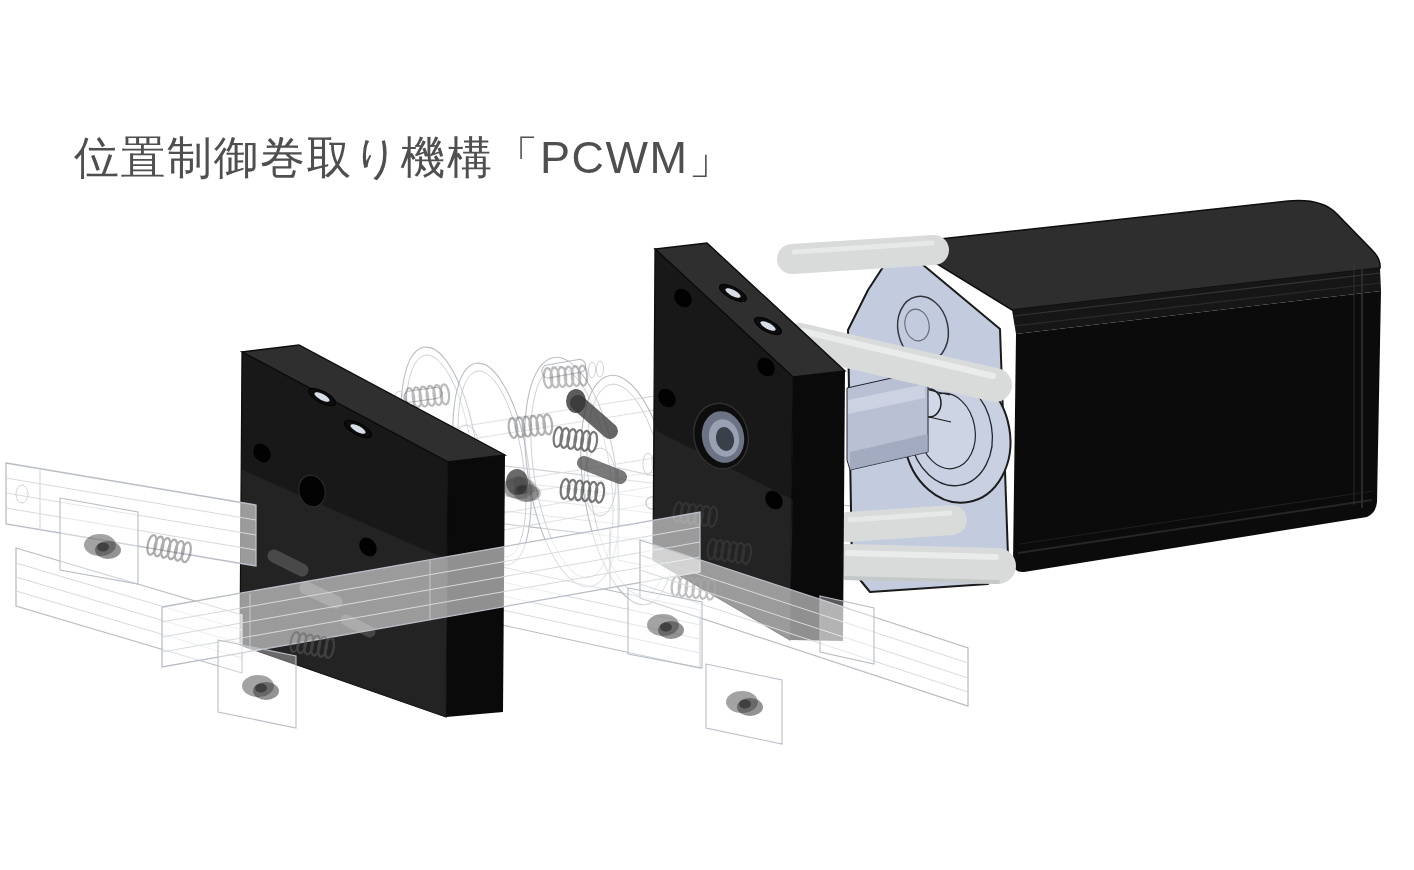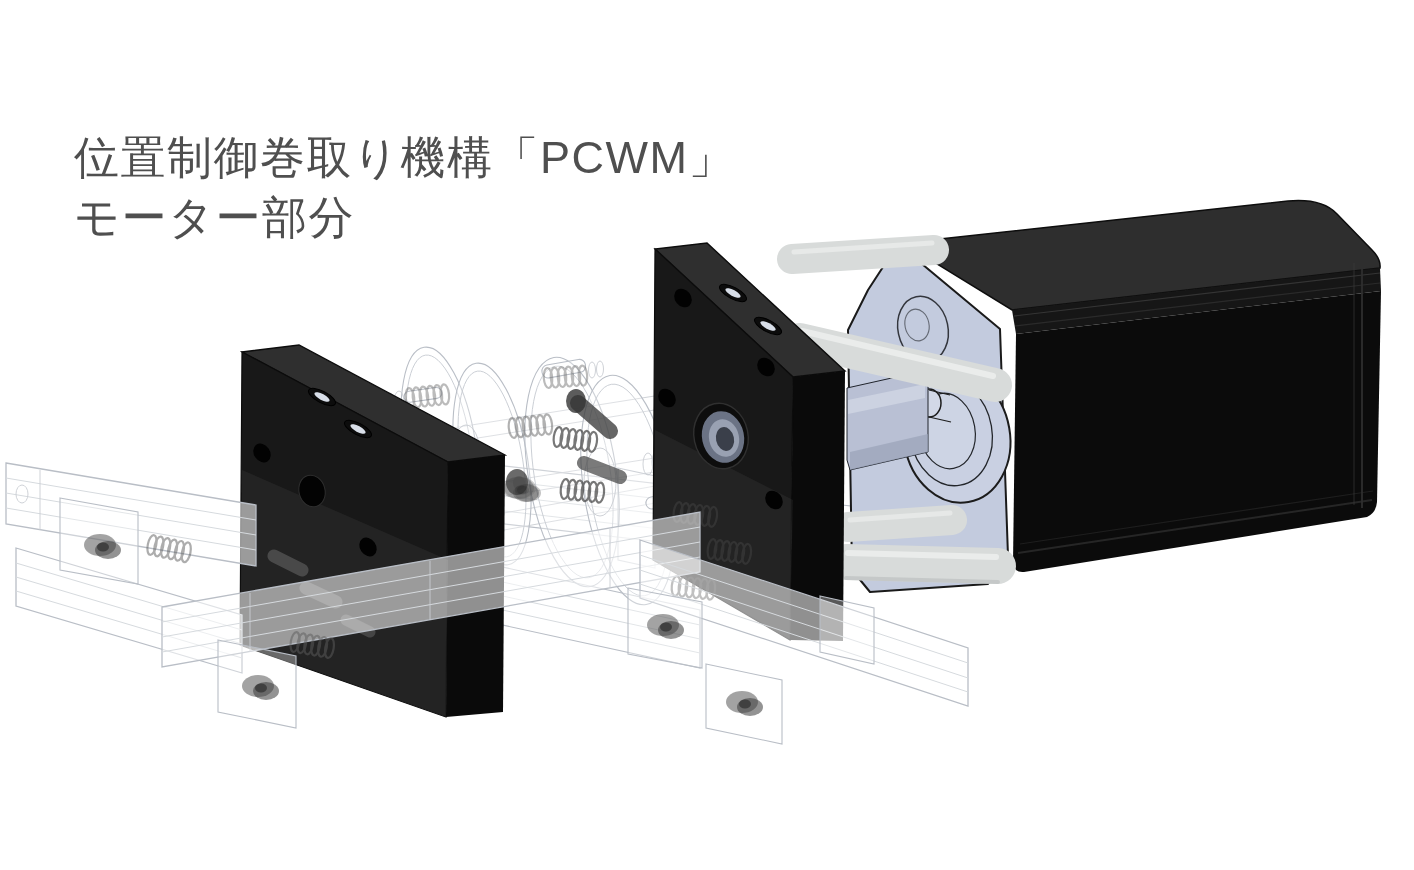--- a/index.html
+++ b/index.html
@@ -14,21 +14,20 @@
   .gfine{stroke:#c9cdd3;stroke-width:.9;fill:none;}
   .outline{stroke:#1a1a1a;stroke-width:2;stroke-linejoin:round;}
 </style>
 </head>
 <body>
 
 <div id="stage">
 
   <div id="title-block">
     <div>位置制御巻取り機構「PCWM」</div>
-    <div>モーター部分</div>
   </div>
 
   <svg width="1414" height="870" viewBox="0 0 1414 870">
     <defs>
       <symbol id="spring" overflow="visible">
         <g fill="none" stroke-width="2.2">
           <ellipse cx="0" cy="0" rx="4.2" ry="10" stroke="currentColor"></ellipse>
           <ellipse cx="7" cy="0" rx="4.2" ry="10" stroke="currentColor"></ellipse>
           <ellipse cx="14" cy="0" rx="4.2" ry="10" stroke="currentColor"></ellipse>
           <ellipse cx="21" cy="0" rx="4.2" ry="10" stroke="currentColor"></ellipse>

